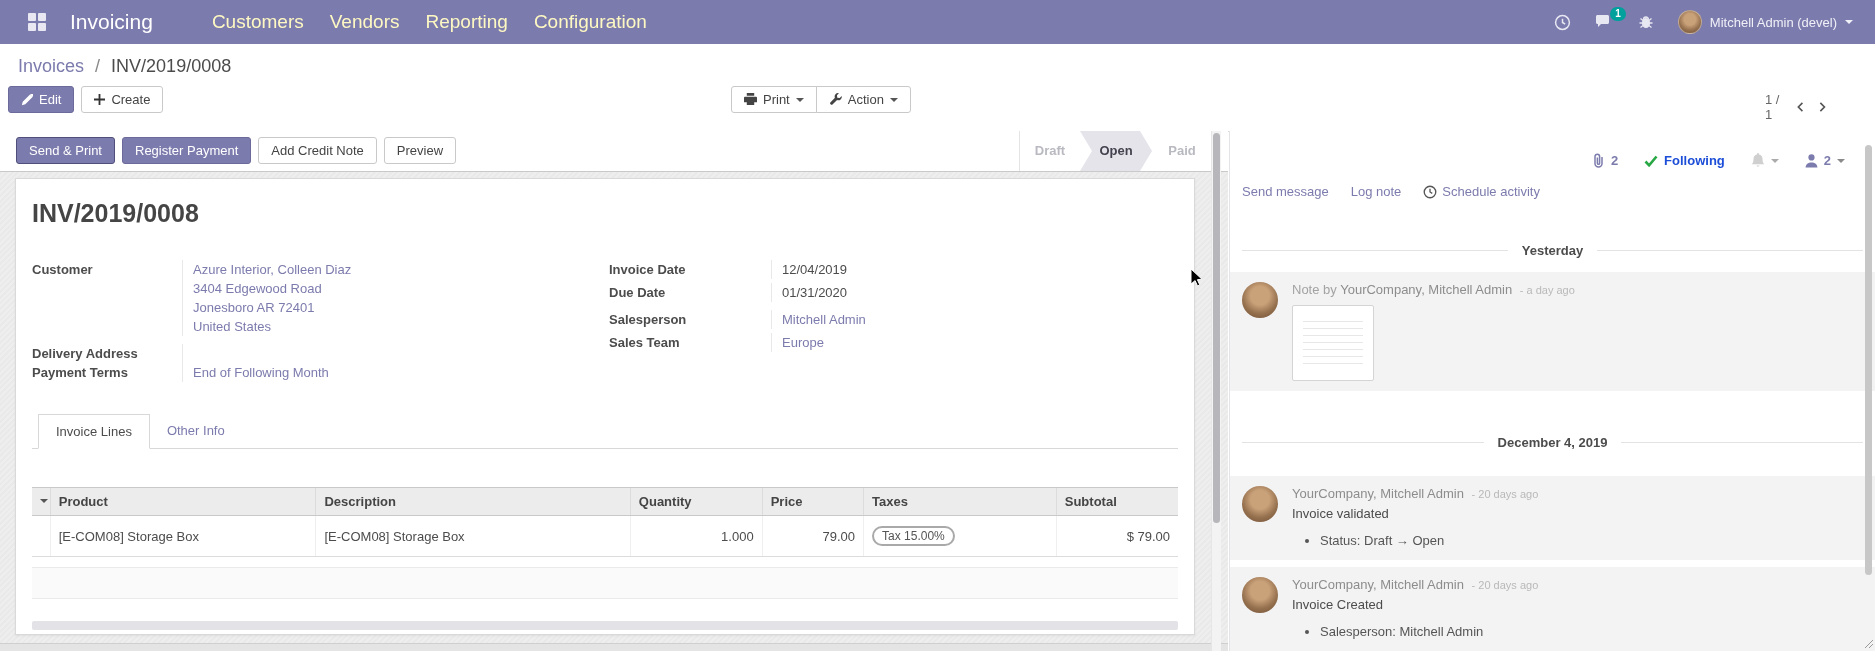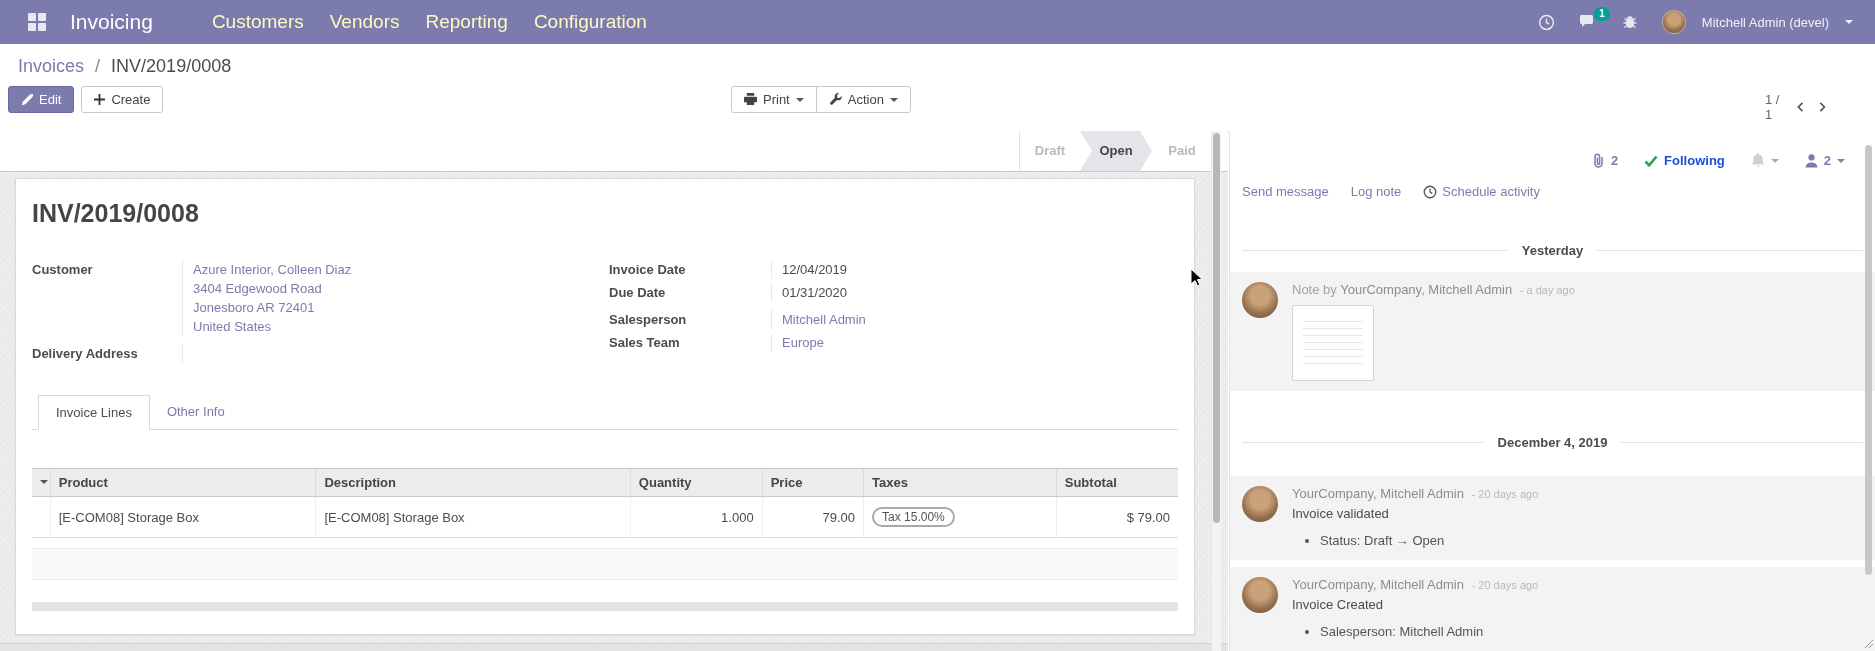--- a/index.html
+++ b/index.html
@@ -13,21 +13,21 @@
   .apps{width:18px;height:18px;display:grid;grid-template-columns:8px 8px;grid-template-rows:8px 8px;
         gap:2px;margin-left:28px;cursor:pointer}
   .apps span{background:#e9e8f2;border-radius:1px}
   .brand{font-size:21px;margin-left:24px;color:#fff}
   .nav-menu{display:flex;margin-left:46px}
   .nav-item{padding:0 13px;font-size:19px;color:#fef9c3;cursor:pointer}
   .nav-right{margin-left:auto;display:flex;align-items:center;gap:24px;margin-right:22px}
   .nav-ico{position:relative;cursor:pointer;color:#e8e8f3}
   .badge{position:absolute;top:-7px;right:-12px;background:#00a09d;color:#fff;border-radius:9px;
          padding:1px 5px;font-size:10px;font-weight:bold;line-height:12px}
-  .nav-user{display:flex;align-items:center;gap:16px;cursor:pointer}
+  .nav-user{display:flex;align-items:center;gap:8px;cursor:pointer}
   .avatar-sm{width:22px;height:22px;border-radius:50%;
              background:radial-gradient(circle at 50% 38%,#caa27a 0 32%,#96714f 62%,#6b4c33 100%);
              border:1px solid rgba(255,255,255,.4)}
   .caret{width:0;height:0;border:4px solid transparent;border-top-color:currentColor;margin-top:4px}
 
   
   .control-panel{position:absolute;top:44px;left:0;width:1700px;height:87px;background:#fff;
                  border-bottom:1px solid #d9d9d9}
   .breadcrumb{position:absolute;left:18px;top:12px;font-size:18px}
   .bc-link{color:#7c7bad;cursor:pointer}
@@ -224,20 +224,26 @@
     <svg width="11" height="14" viewBox="0 0 10 14" fill="none" stroke="#555" stroke-width="2.4">
         <path d="M8 1L2 7l6 6"></path>
       </svg>
     <svg width="11" height="14" viewBox="0 0 10 14" fill="none" stroke="#555" stroke-width="2.4">
         <path d="M2 1l6 6-6 6"></path>
       </svg>
   </div>
 </div>
 
 <div class="statusbar">
+  <div class="sb-buttons">
+    <div class="btn btn-primary btn-focus">Send &amp; Print</div>
+    <div class="btn btn-primary">Register Payment</div>
+    <div class="btn btn-default">Add Credit Note</div>
+    <div class="btn btn-default">Preview</div>
+  </div>
   <div class="sb-states">
     <div class="state">Draft</div>
     <div class="state active">Open</div>
     <div class="state">Paid</div>
   </div>
 </div>
 
 <div class="content">
   <div class="sheet">
     <div class="sheet-title">INV/2019/0008</div>
@@ -249,20 +255,24 @@
           <div class="f-value">
             <div class="link">Azure Interior, Colleen Diaz</div>
             <div class="link">3404 Edgewood Road</div>
             <div class="link">Jonesboro AR 72401</div>
             <div class="link">United States</div>
           </div>
         </div>
         <div class="f-row mt8">
           <div class="f-label">Delivery Address</div>
           <div class="f-value"></div>
+        </div>
+        <div class="f-row">
+          <div class="f-label">Payment Terms</div>
+          <div class="f-value"><span class="link">End of Following Month</span></div>
         </div>
       </div>
       <div class="g-col-right">
         <div class="f-row">
           <div class="f-label">Invoice Date</div>
           <div class="f-value plain">12/04/2019</div>
         </div>
         <div class="f-row mt4">
           <div class="f-label">Due Date</div>
           <div class="f-value plain">01/31/2020</div>

